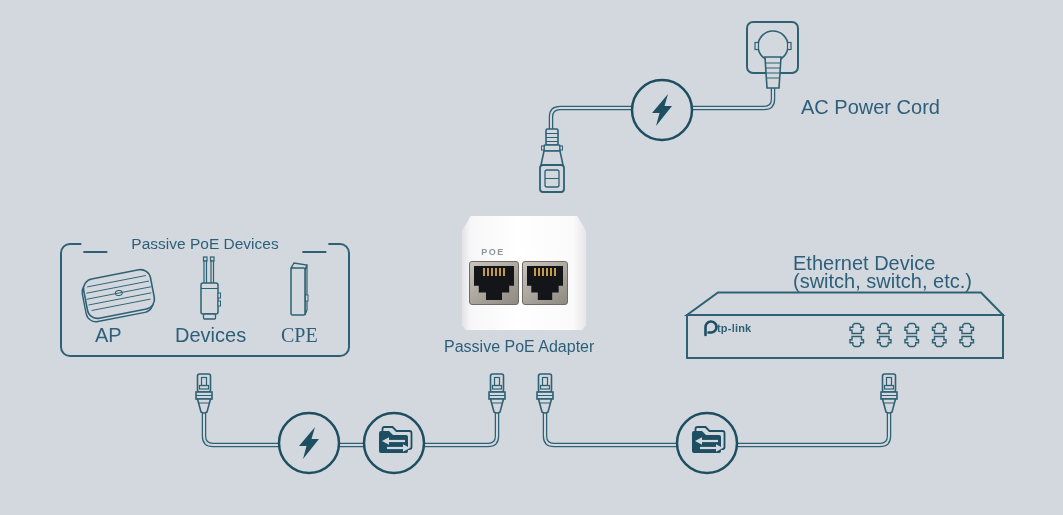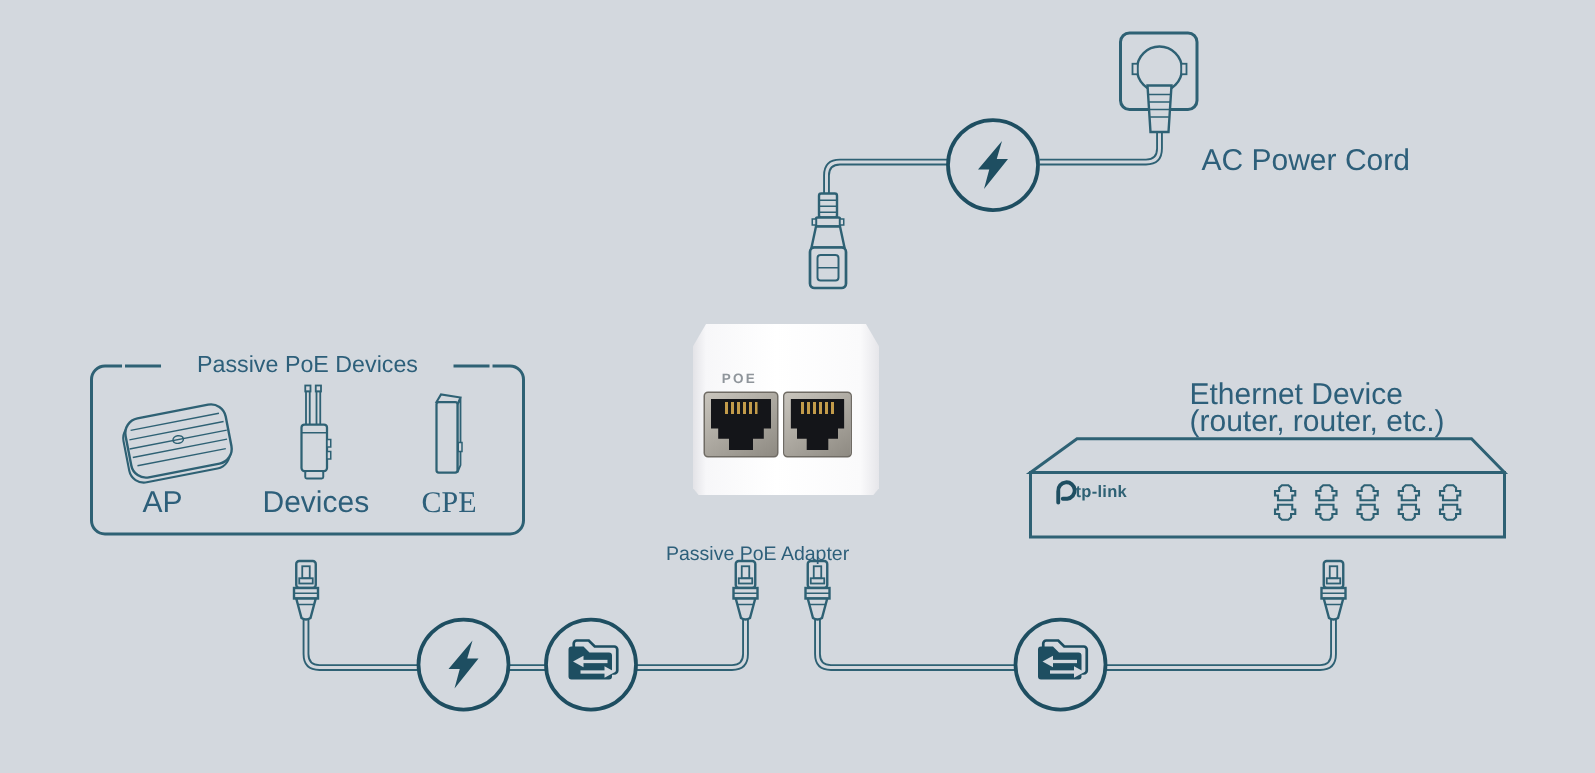--- a/index.html
+++ b/index.html
@@ -16,21 +16,21 @@
   svg{position:absolute;left:0;top:0;}
   .lbl{position:absolute;color:var(--text);font-size:20px;line-height:1.15;white-space:nowrap;}
   .lbl.center{text-align:left;}
   
   .poe-box{
     position:absolute;left:60px;top:243px;width:286px;height:110px;
     border:2px solid var(--line);border-radius:10px;
   }
   .poe-box-title{
     position:absolute;left:50%;top:-10px;transform:translateX(-50%);
-    background:var(--bg);display:flex;align-items:center;gap:24px;
+    background:var(--bg);display:flex;align-items:flex-end;gap:24px;
     padding:0 2px;color:var(--text);font-size:15.5px;white-space:nowrap;
   }
   .dash{width:24px;height:2px;background:var(--line);}
   
   .adapter-body{
     position:absolute;left:462px;top:216px;width:124px;height:114px;
     background:linear-gradient(90deg,#e3e3e7 0%,#f7f7f9 7%,#ffffff 45%,#fafafb 90%,#e6e6ea 100%);
     clip-path:polygon(7% 0,93% 0,100% 13%,100% 96%,97% 100%,3% 100%,0 96%,0 13%);
     filter:drop-shadow(0 1px 1px rgba(60,70,85,.35));
   }
@@ -209,19 +209,19 @@
   <div class="rj45-port" style="left:469px;width:50px;">
     <div class="rj45-jack">
         <div class="pins"></div>
       </div>
   </div>
   <div class="rj45-port" style="left:522px;width:46px;">
     <div class="rj45-jack">
         <div class="pins"></div>
       </div>
   </div>
-  <div class="lbl center" style="left:444px;top:362px;width:160px;font-size:13px;">Passive PoE Adapter</div>
+  <div class="lbl center" style="left:444px;top:338px;width:160px;font-size:16px;">Passive PoE Adapter</div>
 
   <div class="lbl center" style="left:793px;top:252px;width:210px;">Ethernet Device</div>
-  <div class="lbl center" style="left:793px;top:270px;width:210px;">(router, router, etc.)</div>
+  <div class="lbl center" style="left:793px;top:270px;width:210px;">(switch, switch, etc.)</div>
   <span class="brand">tp-link</span>
 
 </div>
 
 </body></html>

